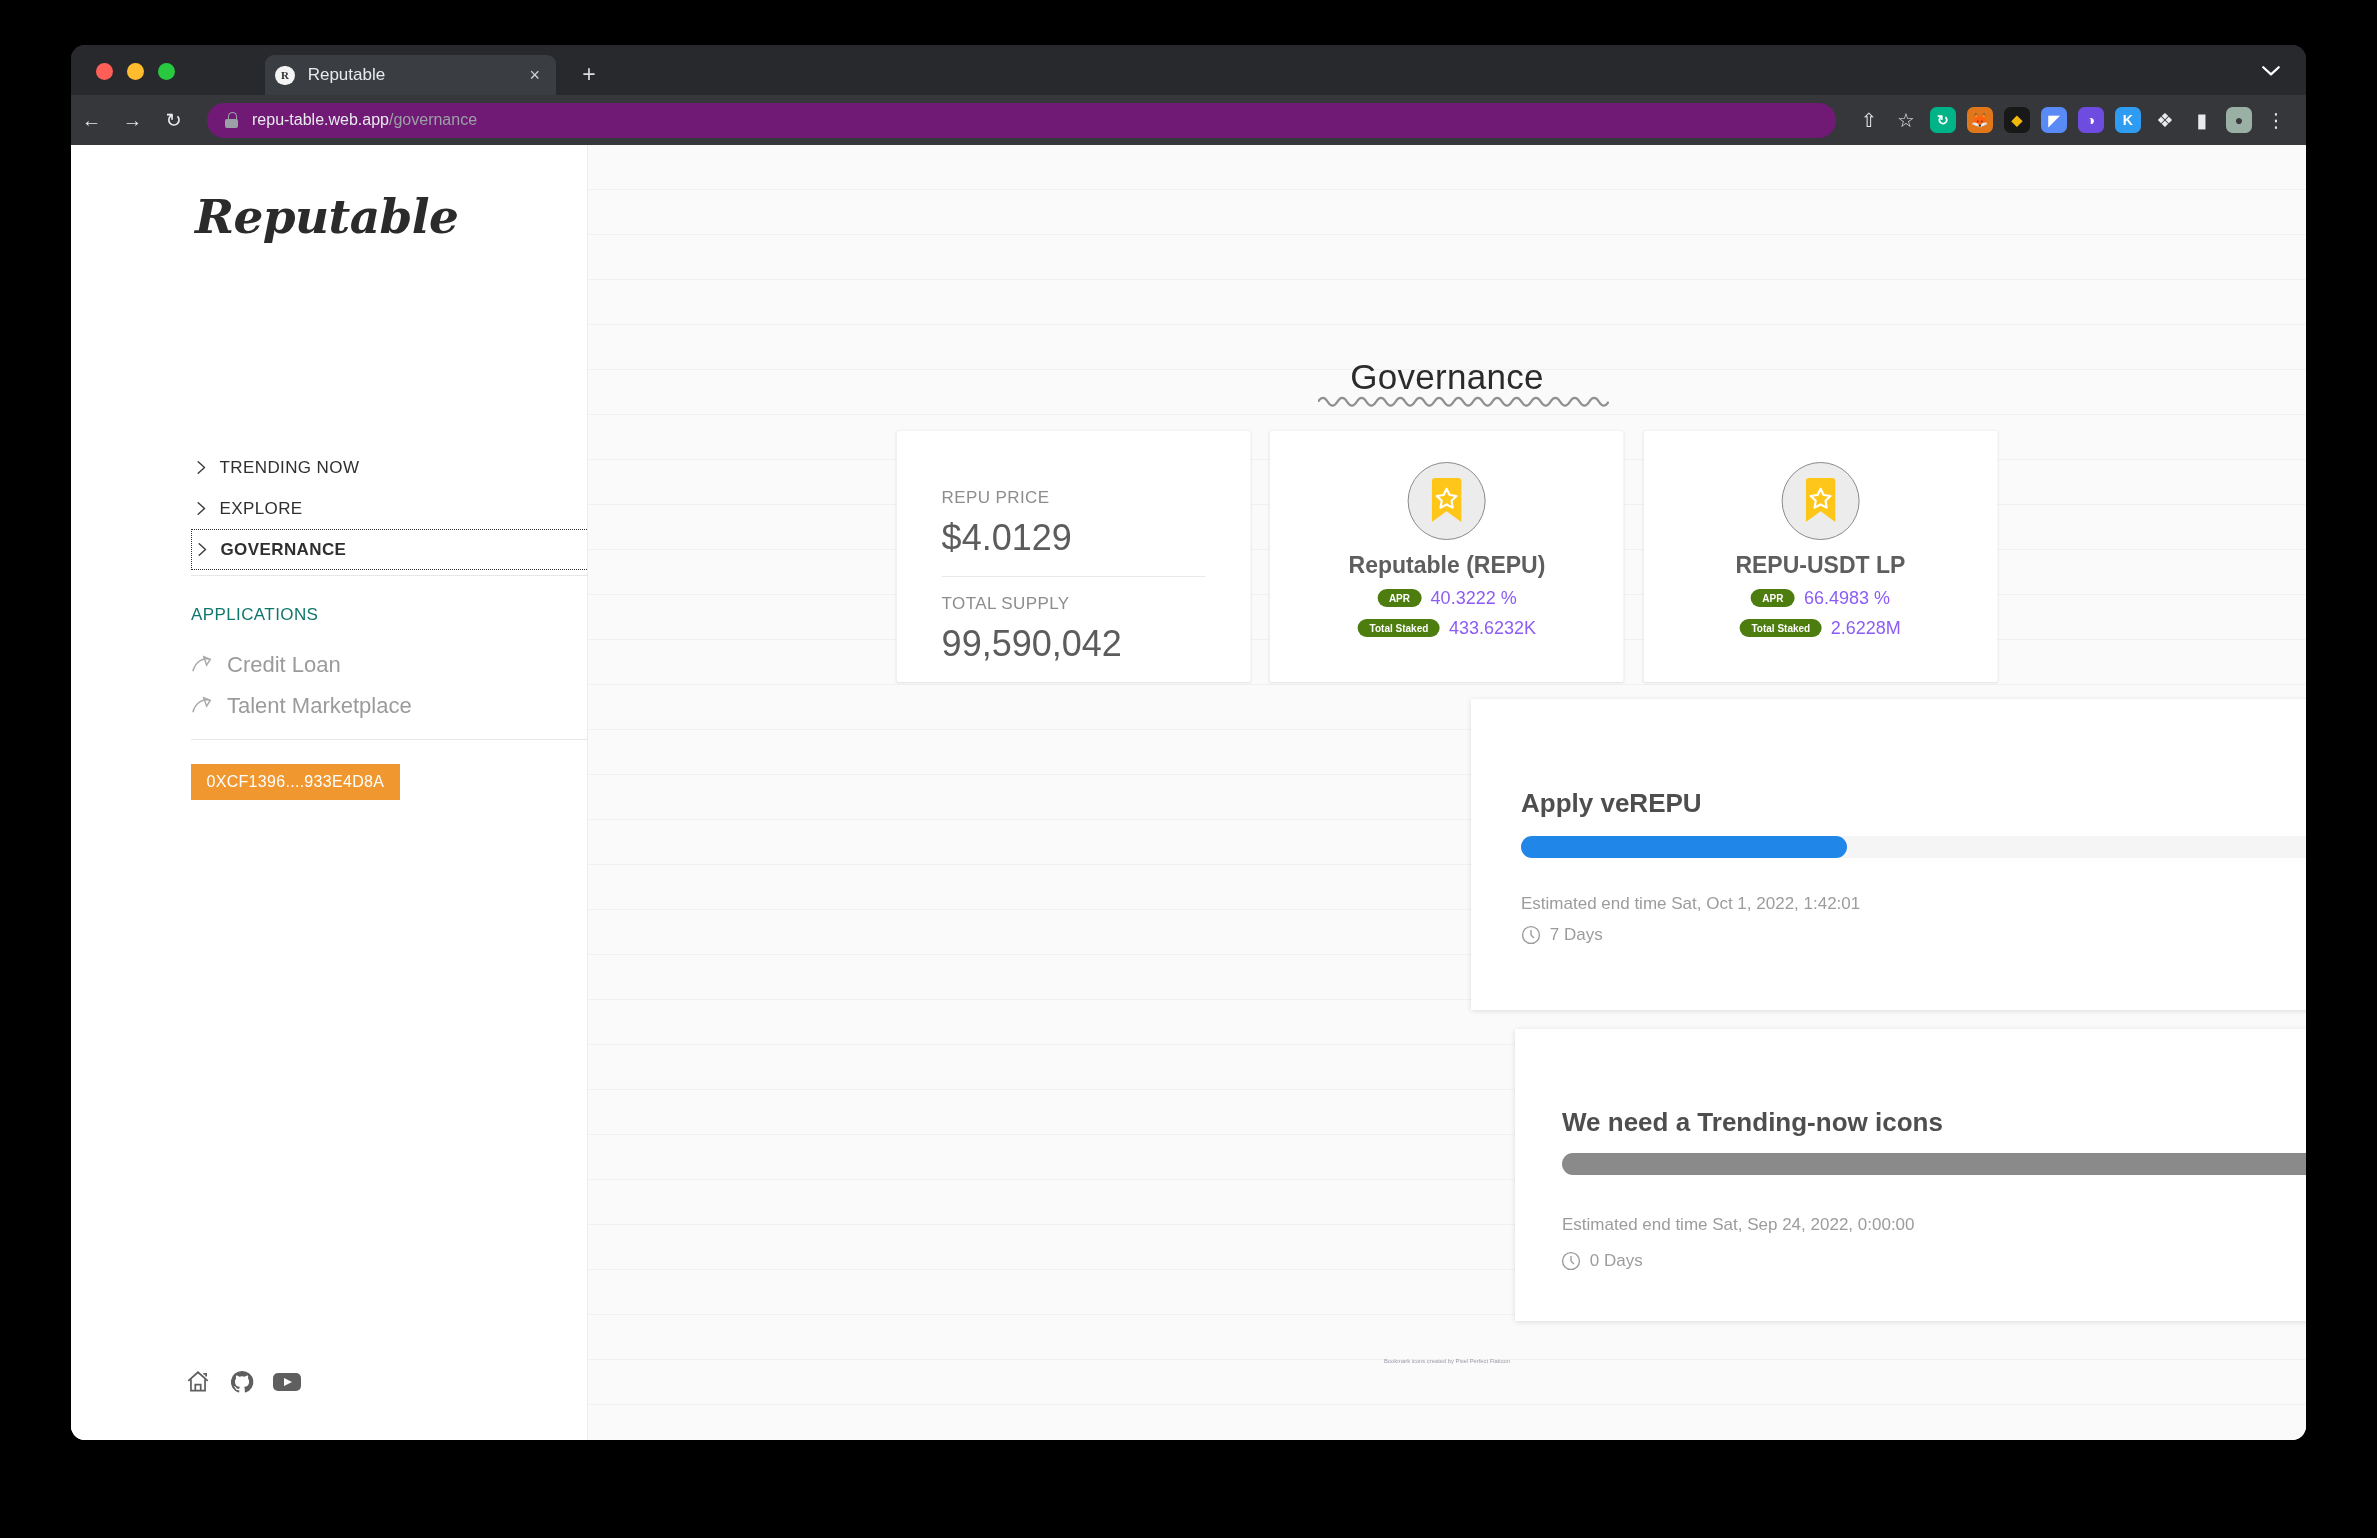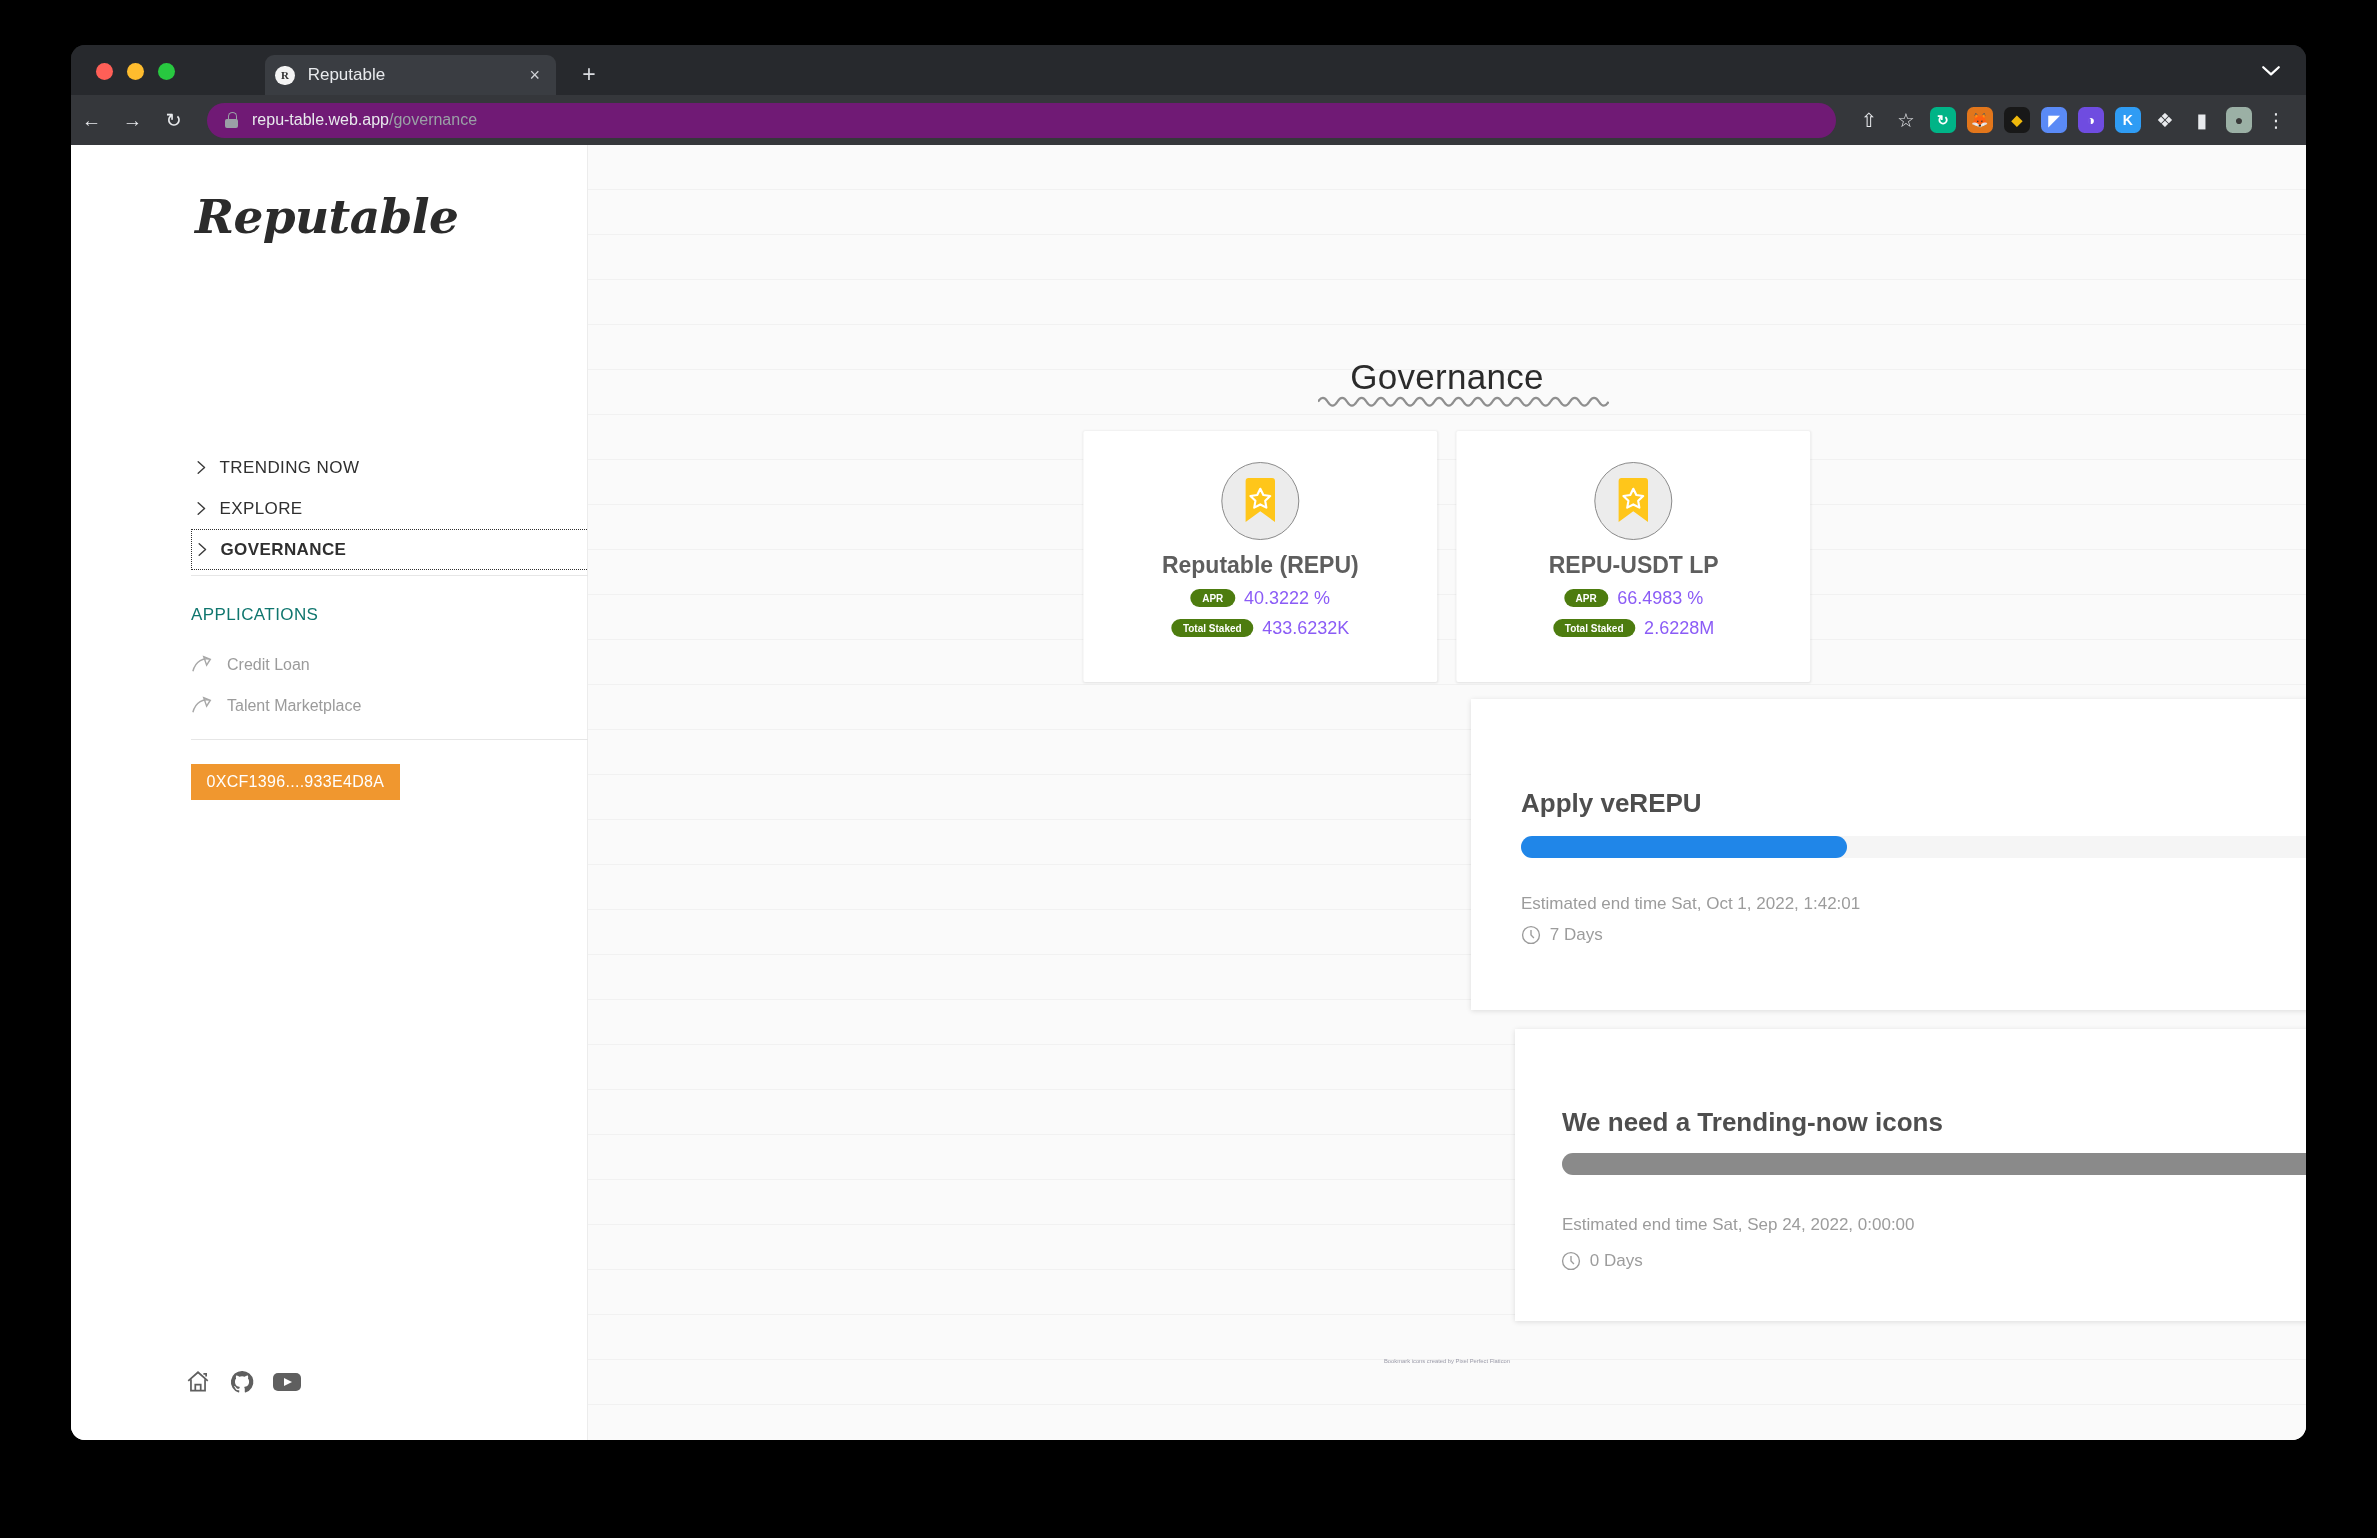--- a/index.html
+++ b/index.html
@@ -157,21 +157,21 @@
   .navrow .label { margin-left: 6.5px; }
   .divider { height:0.6px; background:#e6e6e6; margin: 5.2px 0 0 0; }
 
   .sect-title {
     position:absolute; left: 120px; top: 460px;
     font-size: 17px; letter-spacing:0.4px; color:#0f766e;
   }
   .applist { position:absolute; left: 120px; top: 499px; width: 420px; }
   .approw {
     display:flex; align-items:center; height: 41px;
-    color:#9b9b9b; font-size: 16px;
+    color:#9b9b9b; font-size: 22px;
   }
   .approw .aic { width:36px; flex:0 0 auto; display:flex; align-items:center; }
   .wallet {
     position:absolute; left: 120px; top: 619px;
     background:#f0972f; color:#fff;
     font-size: 16px; font-weight: 500;
     padding: 9px 15.5px;
     letter-spacing:0.3px;
   }
   .social {
@@ -437,20 +437,27 @@
         <div class="gov-title">
           <span>Governance</span>
           <svg class="squiggle" viewBox="0 0 300 16" preserveAspectRatio="none">
             <path d="M0,8 Q5,0 10,8 T20,8 T30,8 T40,8 T50,8 T60,8 T70,8 T80,8 T90,8 T100,8 T110,8 T120,8 T130,8 T140,8 T150,8 T160,8 T170,8 T180,8 T190,8 T200,8 T210,8 T220,8 T230,8 T240,8 T250,8 T260,8 T270,8 T280,8 T290,8 T300,8" fill="none" stroke="#8f8f8f" stroke-width="2.4"></path>
           </svg>
         </div>
       </div>
 
       <div class="cards">
 
+        <div class="card price">
+          <div class="stat-label">REPU PRICE</div>
+          <div class="stat-value">$4.0129</div>
+          <div class="hr"></div>
+          <div class="stat-label">TOTAL SUPPLY</div>
+          <div class="stat-value">99,590,042</div>
+        </div>
 
         <div class="card stake">
           <div class="badge-circle">
             <svg width="40" height="47" viewBox="0 0 40 48">
               <path d="M5 3 a3 3 0 0 1 3-3 h24 a3 3 0 0 1 3 3 v42 l-15-11 l-15 11 z" fill="#ffc61a"></path>
               <path d="M20 11 l3.1 6.4 l7 1 l-5.1 4.9 l1.2 7 l-6.2-3.3 l-6.2 3.3 l1.2-7 l-5.1-4.9 l7-1 z" fill="none" stroke="#ffffff" stroke-width="2.2" stroke-linejoin="round"></path>
             </svg>
           </div>
           <div class="stake-name">Reputable (REPU)</div>
           <div class="kv">

